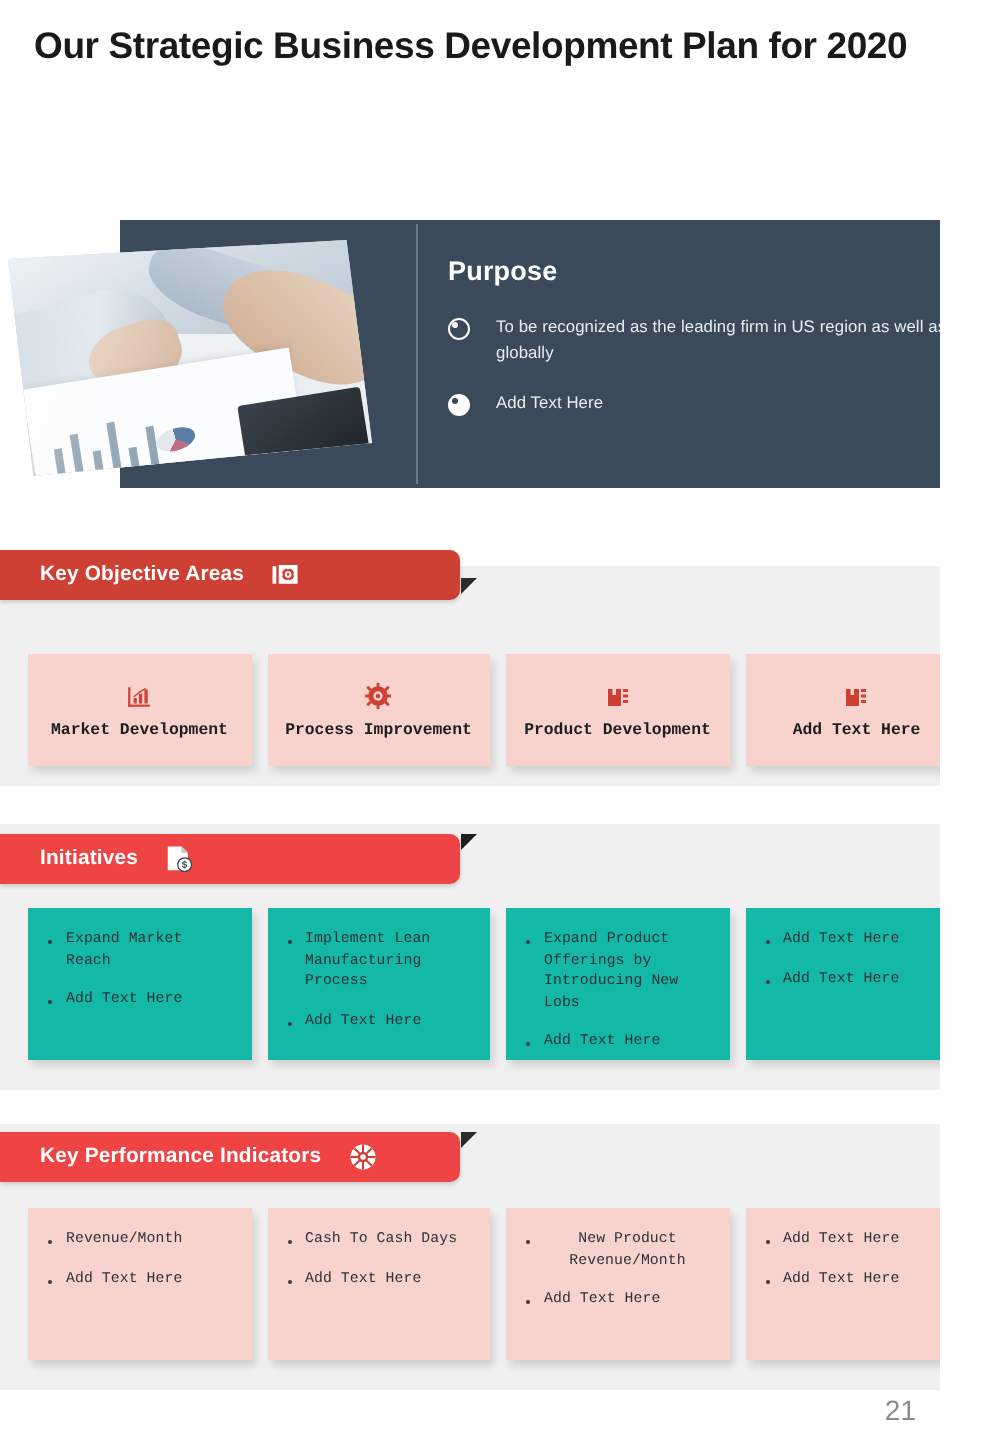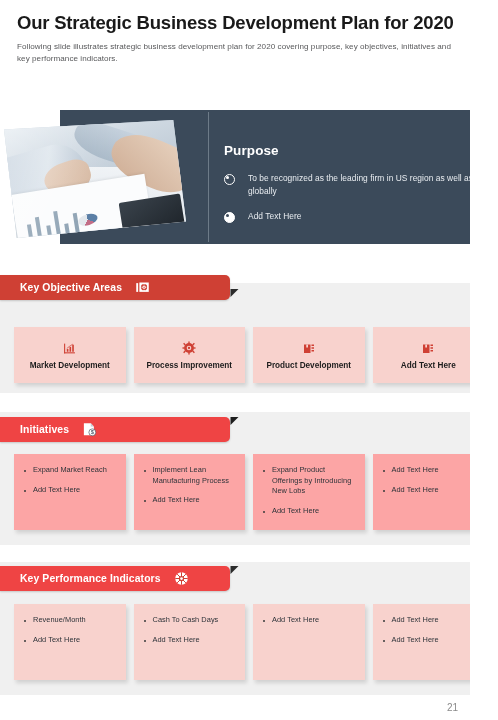--- a/index.html
+++ b/index.html
@@ -20,21 +20,21 @@
     line-height:1.15;margin:0;white-space:nowrap;
   }
   .slide-sub{
     margin:8px 0 0 0;font-size:8.1px;color:#58595b;line-height:1.45;
     width:445px;letter-spacing:0.05px;
   }
 
   
   .purpose-band{position:absolute;left:60px;top:110px;width:421px;height:134px;background:#3b4a5a;}
   .purpose-divider{position:absolute;left:208px;top:112px;width:1px;height:130px;background:#6d7b88;}
-  .purpose-inner{position:absolute;left:224px;top:143px;width:250px;}
+  .purpose-inner{position:absolute;left:224px;top:128px;width:250px;}
   .purpose-title{font-size:13.5px;font-weight:bold;color:#ffffff;margin:0 0 14px 0;letter-spacing:0.1px;}
   .p-bullet{display:flex;align-items:flex-start;margin-bottom:13px;}
   .p-ring{
     flex:0 0 auto;width:9px;height:9px;border-radius:50%;
     border:1.6px solid #ffffff;margin:2px 13px 0 0;position:relative;background:transparent;
   }
   .p-ring.filled{background:#ffffff;}
   .p-ring.filled::after{content:"";position:absolute;left:1.2px;top:1.2px;width:3px;height:3px;border-radius:50%;background:#3b4a5a;}
   .p-ring::after{content:"";position:absolute;left:1.2px;top:1.2px;width:3px;height:3px;border-radius:50%;background:#ffffff;}
   .p-text{font-size:8.4px;color:#e9edf1;line-height:1.5;letter-spacing:0.05px;}
@@ -77,52 +77,51 @@
   }
   .ribbon-label{
     font-size:10.4px;font-weight:bold;color:#ffffff;letter-spacing:0.1px;
     margin-left:20px;white-space:nowrap;
   }
   .ribbon-icon{margin-left:13px;display:flex;align-items:center;}
   .ribbon-fold{
     position:absolute;top:25px;width:9px;height:8px;
   }
 
-  .cardrow{position:absolute;left:0;width:498px;display:flex;gap:8px;padding:0 14px;box-sizing:border-box;}
+  .cardrow{position:absolute;left:0;width:498px;display:flex;gap:8px;padding:0 14px;box-sizing:border-box;font-family:Liberation Mono, monospace;}
   .card{
     flex:1 1 0;box-sizing:border-box;position:relative;
     box-shadow:2px 3px 4px rgba(0,0,0,.13);
   }
 
   
   .obj-card{
     background:#f8d2cd;height:56px;display:flex;flex-direction:column;
     align-items:center;justify-content:center;padding-top:2px;
   }
   .obj-ico{height:15px;margin-bottom:5px;display:flex;align-items:center;justify-content:center;}
   .obj-label{font-size:8.2px;font-weight:bold;color:#1d1d1d;text-align:center;line-height:1.3;}
 
   
   .b-card{padding:11px 9px 11px 8px;}
-  .init-card{background:#fca5a5;height:76px;}
+  .init-card{background:#14b8a6;height:76px;}
   .kpi-card{background:#f8d2cd;height:76px;text-align:center;}
   .b-item{display:flex;align-items:flex-start;margin-bottom:9px;}
   .b-dot{flex:0 0 auto;width:2px;height:2px;border-radius:50%;background:#3a3a3a;margin:5px 7px 0 2px;}
   .b-txt{font-size:7.4px;color:#2c3238;line-height:1.42;letter-spacing:0.04px;}
 
-  .pagenum{position:absolute;right:12px;bottom:7px;font-size:10px;color:#8a8a8a;}
+  .pagenum{position:absolute;right:12px;bottom:7px;font-size:14px;color:#8a8a8a;}
 </style>
 </head>
 <body>
 
 <div class="slide">
 
   <div class="header">
     <div class="slide-title">Our Strategic Business Development Plan for 2020</div>
-    <div class="slide-sub">Following slide illustrates strategic business development plan for 2020 covering purpose, key objectives, initiatives and key performance indicators.</div>
   </div>
 
   <div class="purpose-band"></div>
   <div class="purpose-divider"></div>
 
   <div class="photo-wrap">
     <div class="photo">
       <div class="sky"></div>
         <div class="desk"></div>
       <div class="cuff2"></div>
@@ -339,20 +338,24 @@
           <span class="b-txt">Cash To Cash Days</span>
         </div>
       <div class="b-item">
           <span class="b-dot"></span>
           <span class="b-txt">Add Text Here</span>
         </div>
     </div>
     <div class="card b-card kpi-card">
       <div class="b-item">
           <span class="b-dot"></span>
+          <span class="b-txt">New Product Revenue/Month</span>
+        </div>
+      <div class="b-item">
+          <span class="b-dot"></span>
           <span class="b-txt">Add Text Here</span>
         </div>
     </div>
     <div class="card b-card kpi-card">
       <div class="b-item">
           <span class="b-dot"></span>
           <span class="b-txt">Add Text Here</span>
         </div>
       <div class="b-item">
           <span class="b-dot"></span>

